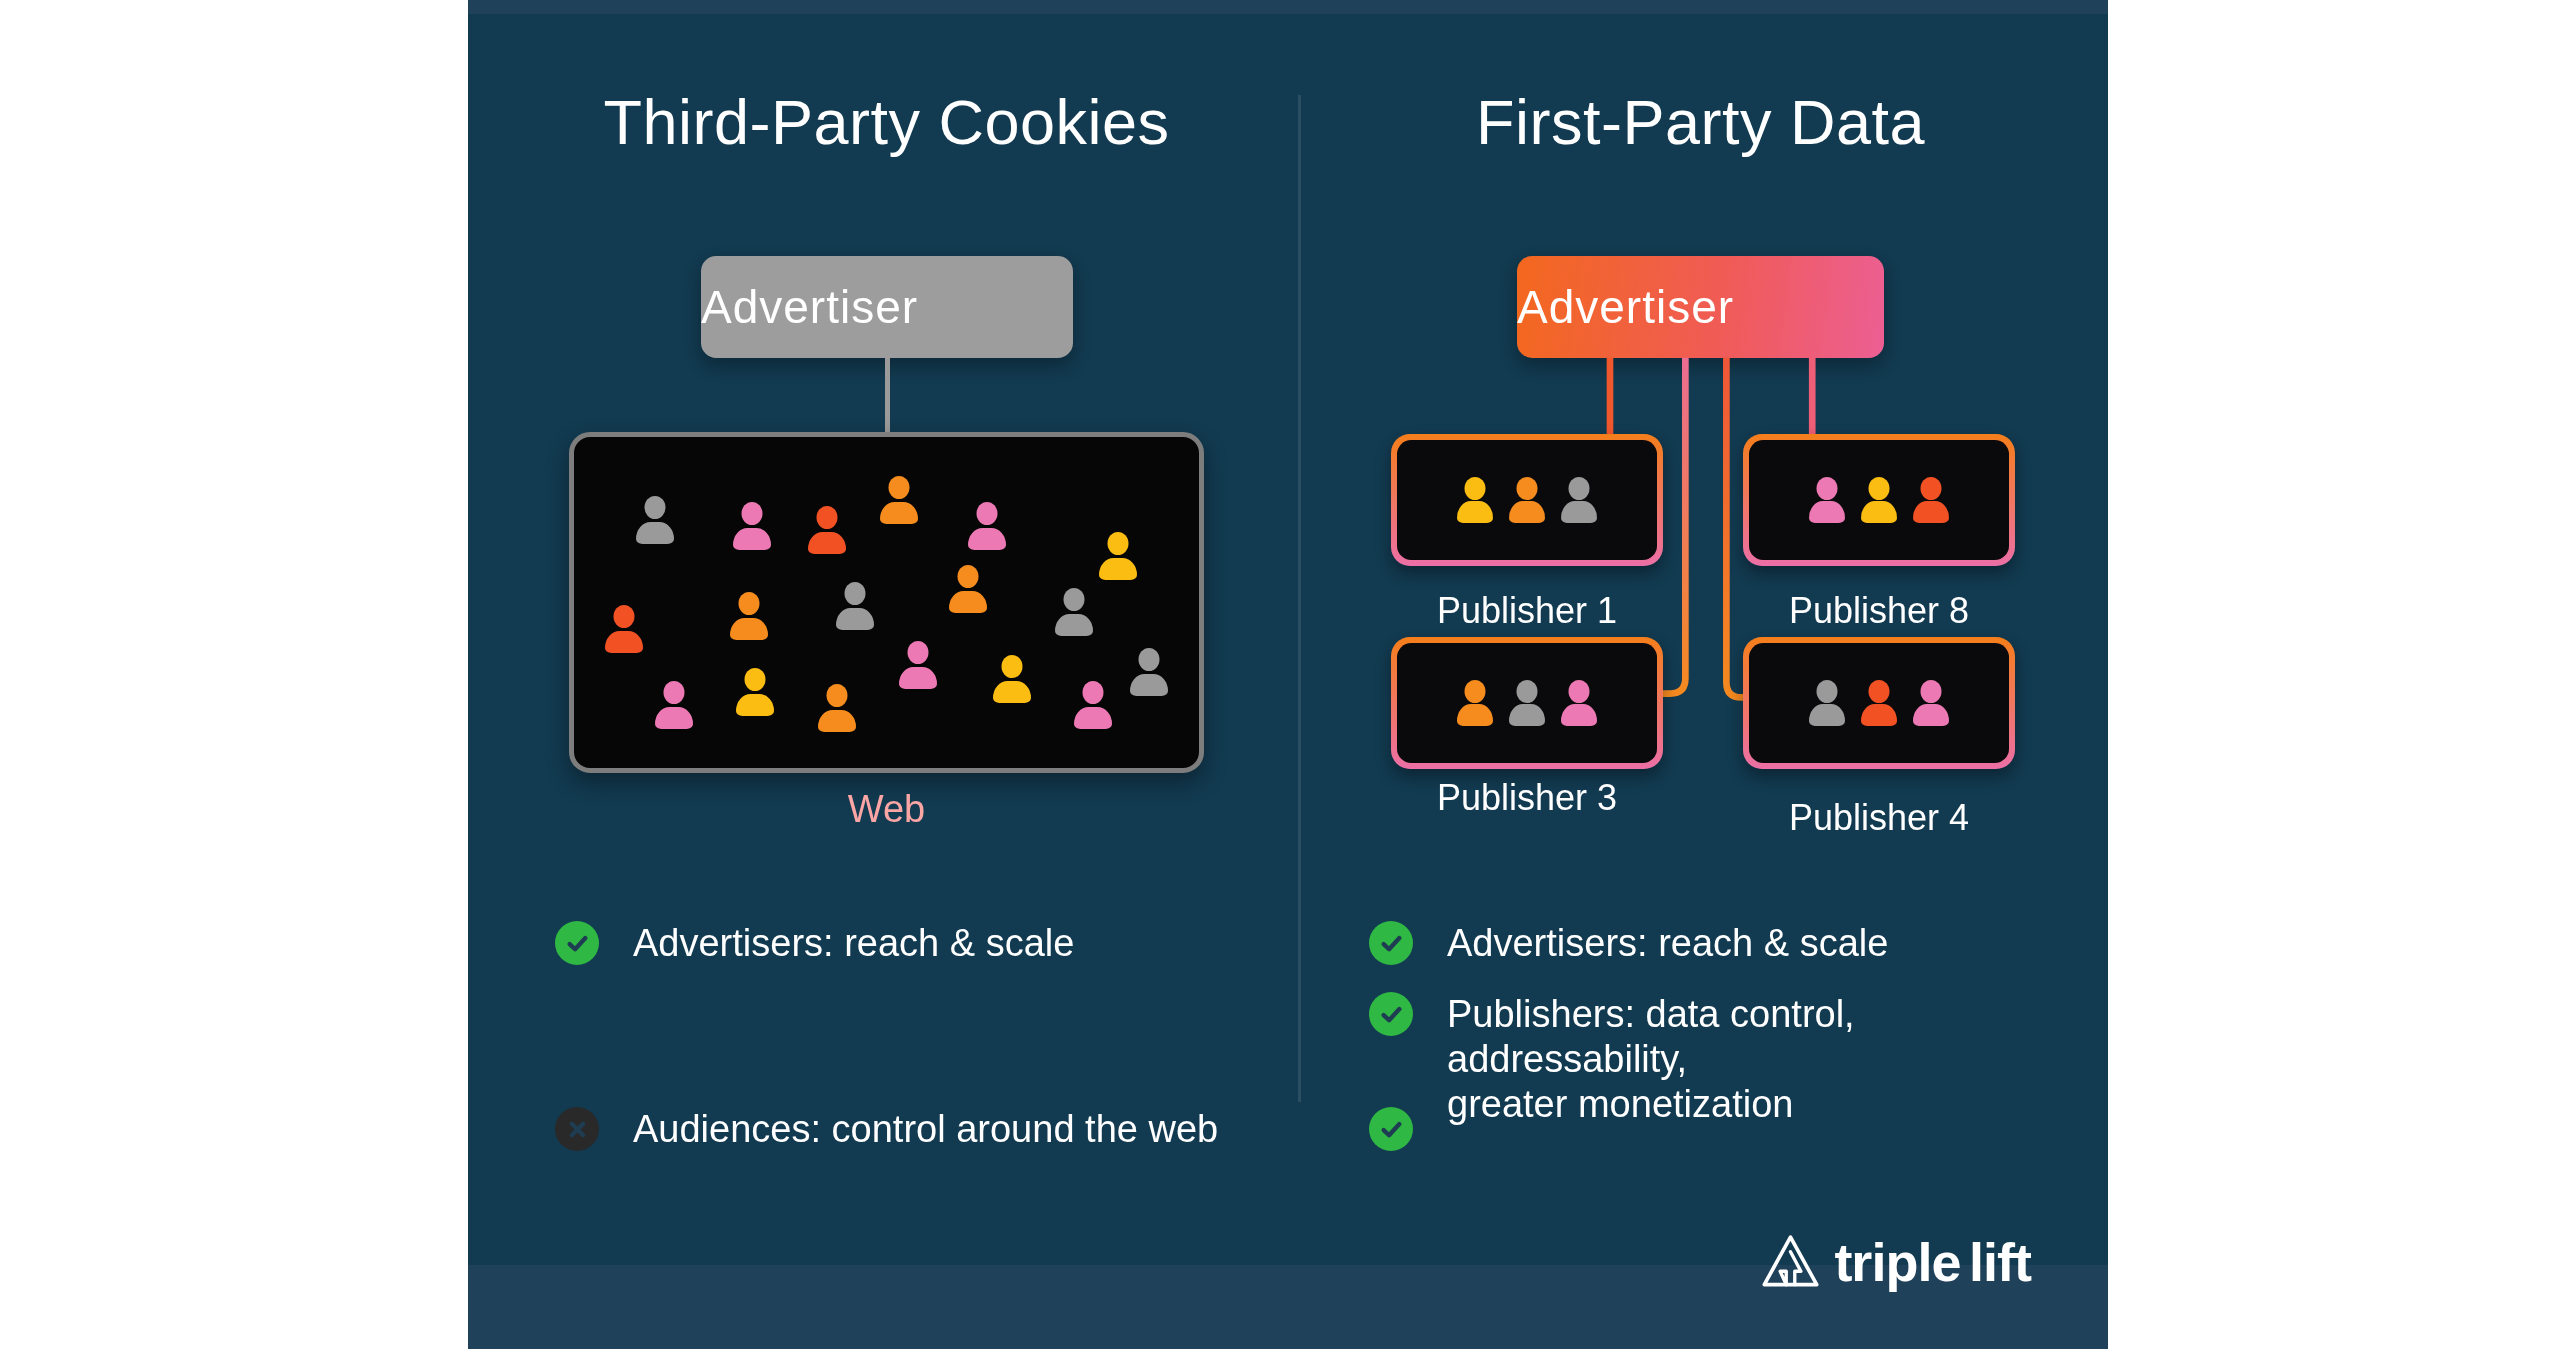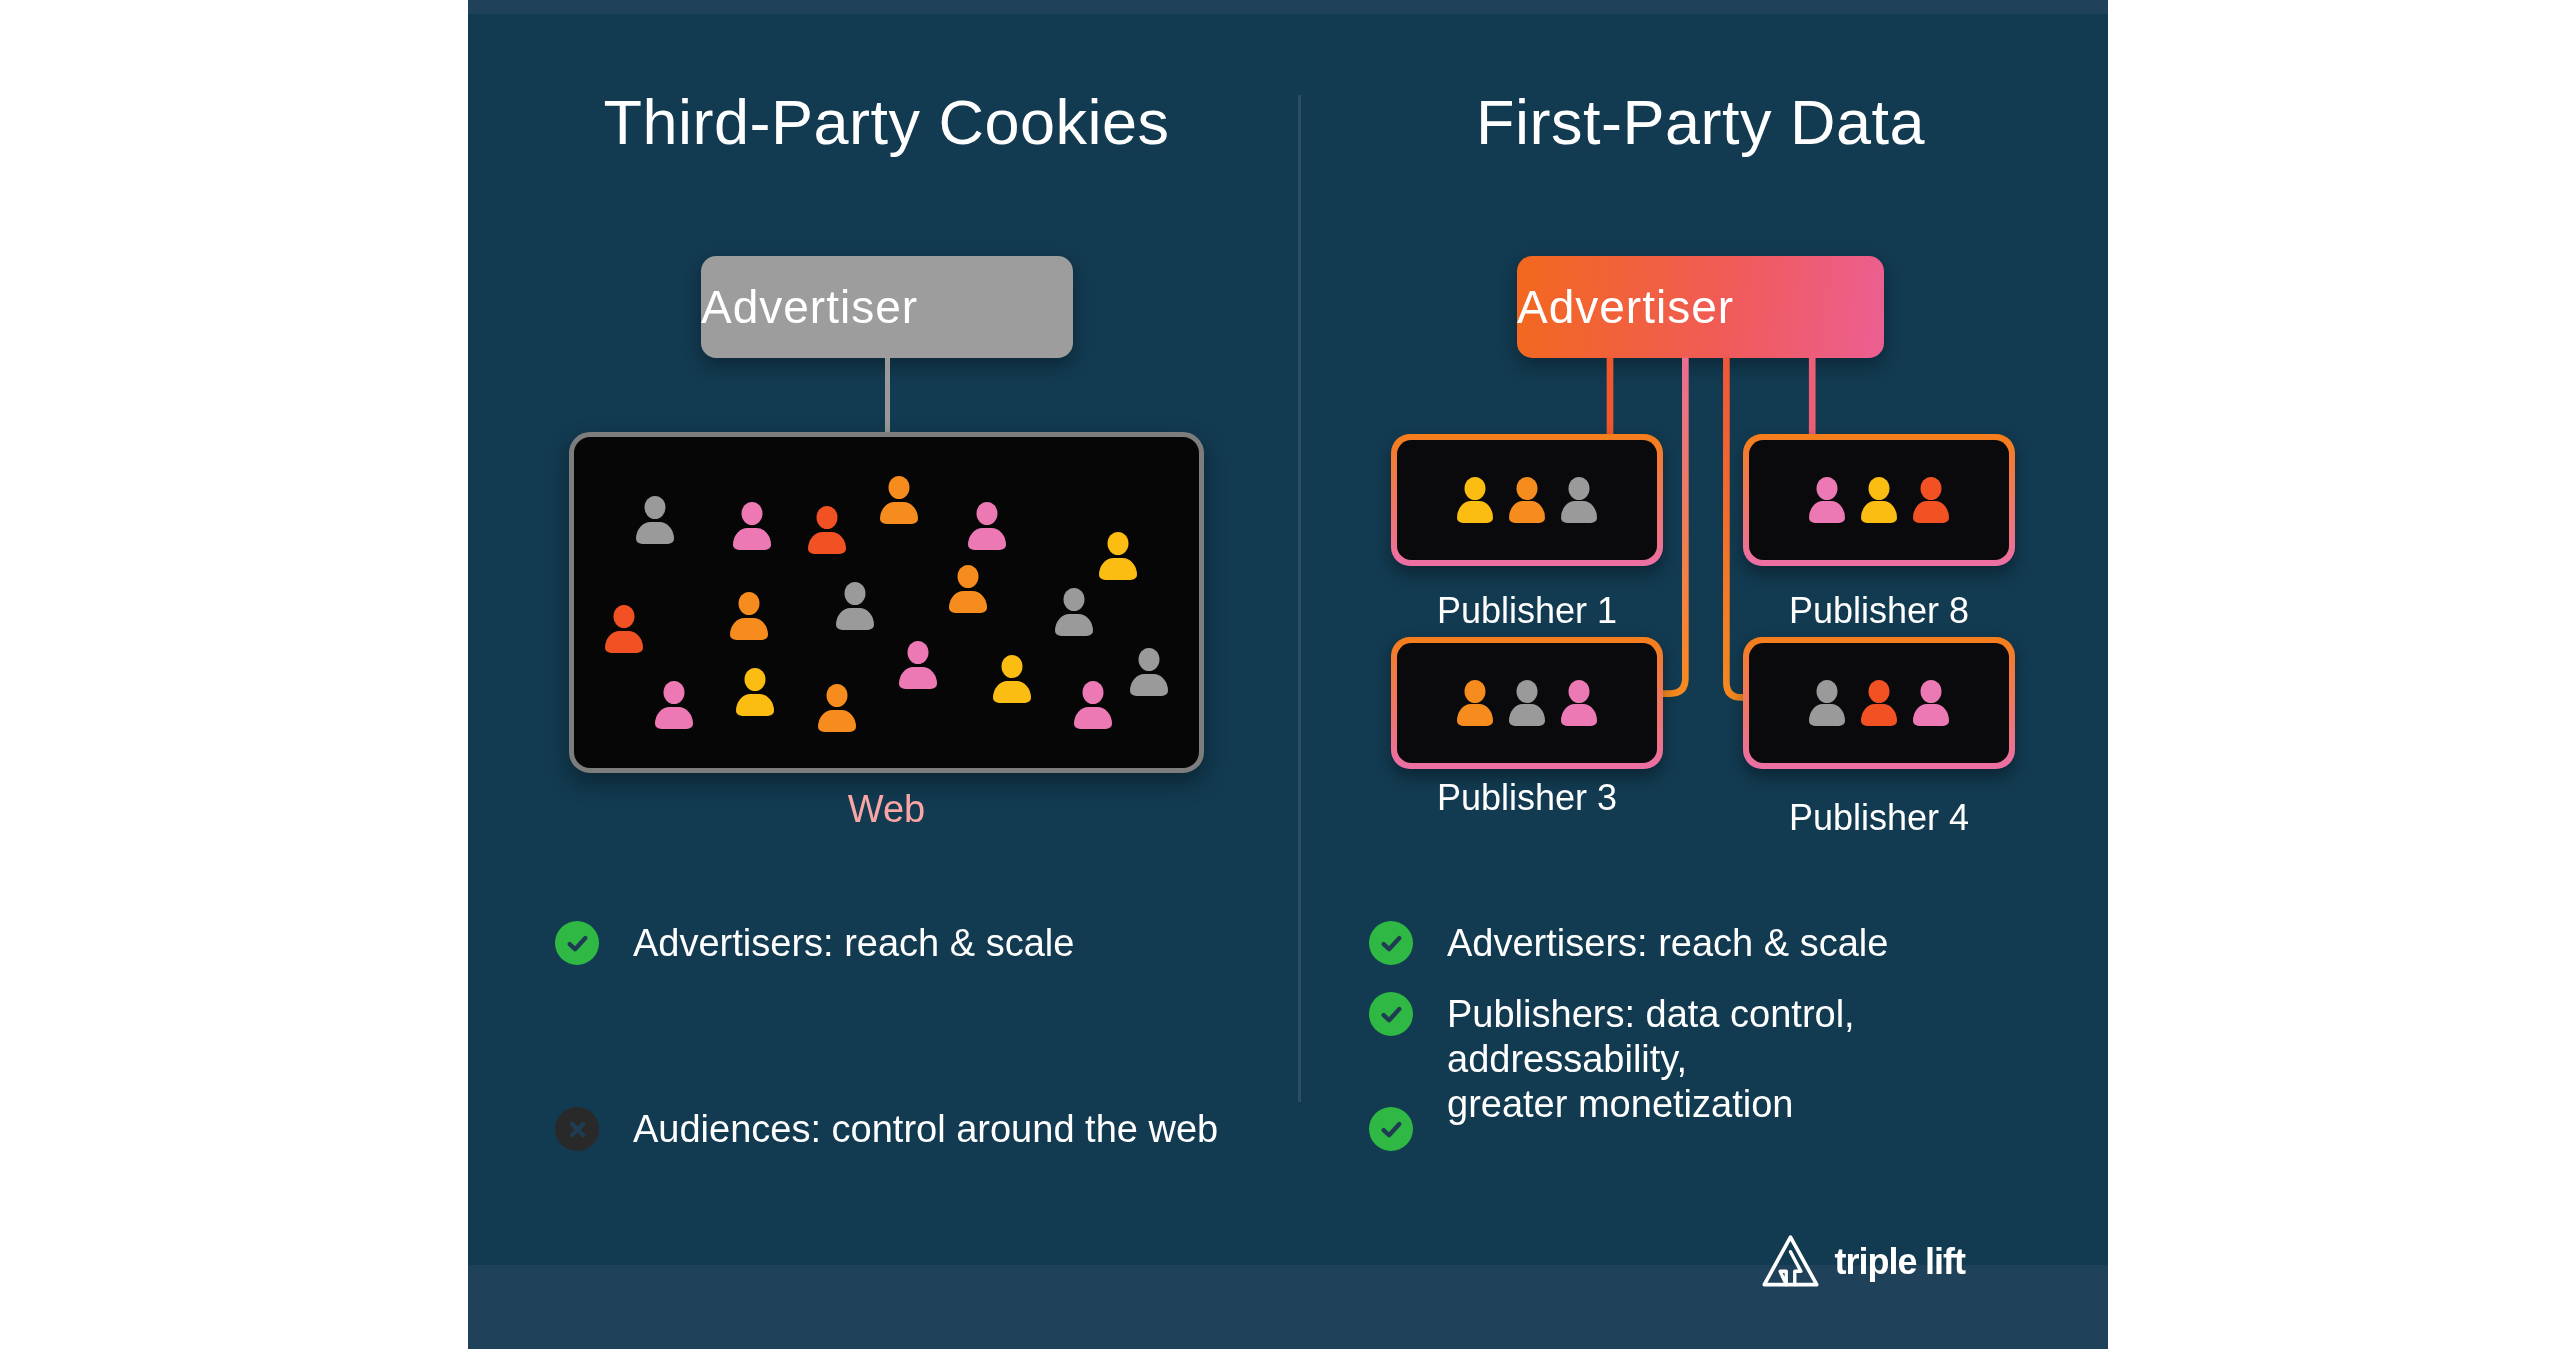--- a/index.html
+++ b/index.html
@@ -78,21 +78,21 @@
     display:flex;align-items:center;justify-content:center;}
   .bullet-icon.check{background:var(--check-green);}
   .bullet-icon.cross{background:var(--cross-dark);}
   .bullet-text{margin-left:34px;color:#fff;font-size:38px;line-height:45px;max-width:630px;}
   .bullet-text b{font-weight:400;}
   .bullet-text .rest{white-space:pre-line;font-weight:400;}
   .left-b{left:87px;} .right-b{left:901px;}
   .b-row1{top:921px;} .b-row2{top:992px;} .b-row3{top:1107px;}
 
   #brand{position:absolute;left:1292px;top:1229px;height:65px;display:flex;align-items:center;gap:13.4px;color:#fff;}
-  #brand-text{font-size:36px;font-weight:700;letter-spacing:-1px;display:flex;gap:8.6px;}
+  #brand-text{font-size:54px;font-weight:700;letter-spacing:-1px;display:flex;gap:8.6px;}
 </style>
 </head>
 <body>
 
 <div id="canvas">
 
   <div class="band band-top"></div>
   <div class="band band-bottom"></div>
   <div class="divider"></div>
 

